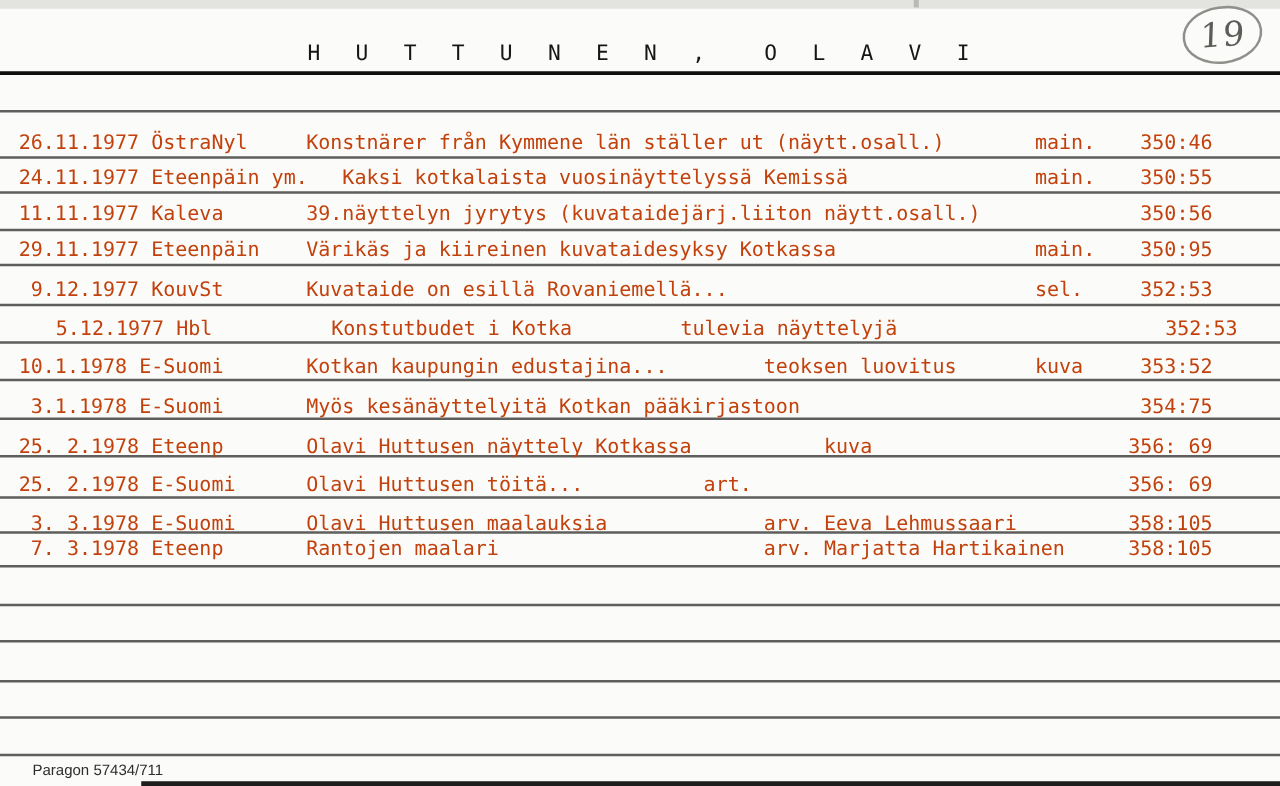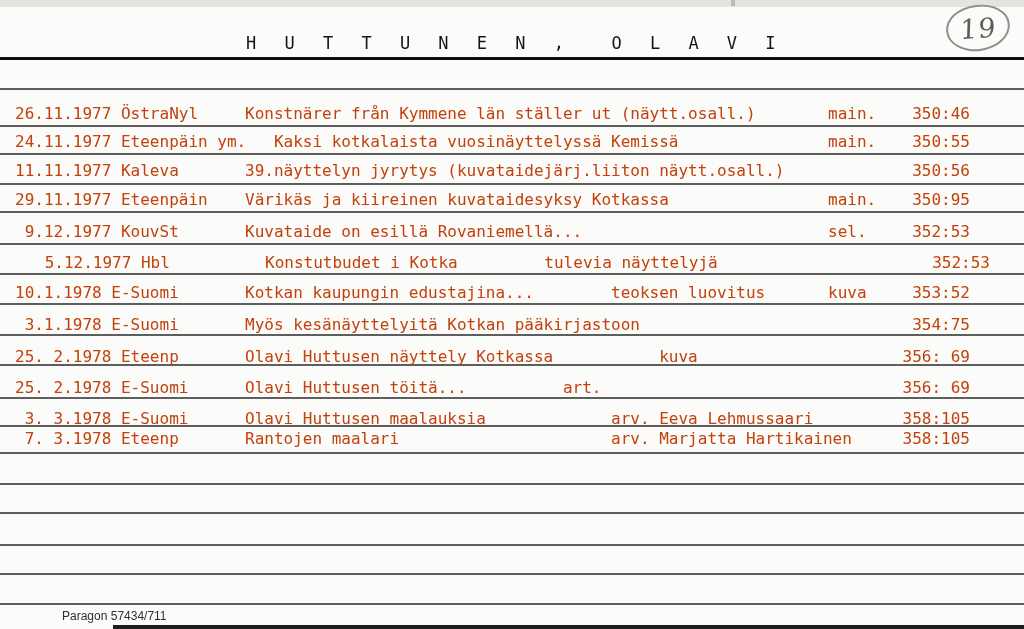--- a/index.html
+++ b/index.html
@@ -31,21 +31,21 @@
   }
   .rule{position:absolute;left:0;width:100%;height:2px;background:#3b3b3a;opacity:.82;}
   .rule-thick{position:absolute;left:0;top:57px;width:100%;height:3px;background:#0f0f0f;}
   .row{position:absolute;left:0;width:100%;height:19px;font-size:16px;color:#c2410c;}
   .ds{position:absolute;left:15px;white-space:pre;}
   .body{position:absolute;left:245px;white-space:pre;}
   .note{position:absolute;left:828px;white-space:pre;}
   .ref{position:absolute;left:876px;width:94px;text-align:right;white-space:pre;}
   .footer-mark{
     position:absolute;left:26px;top:609px;
-    font-family:"Liberation Sans",sans-serif;font-size:12px;color:#2e2e2c;margin-left:36px;
+    font-family:"Liberation Sans",sans-serif;font-size:12px;color:#2e2e2c;
   }
 </style>
 </head>
 <body>
 
 <div class="card">
 
   <div class="scan-top-strip"></div>
   <div class="scan-top-mark"></div>
 

